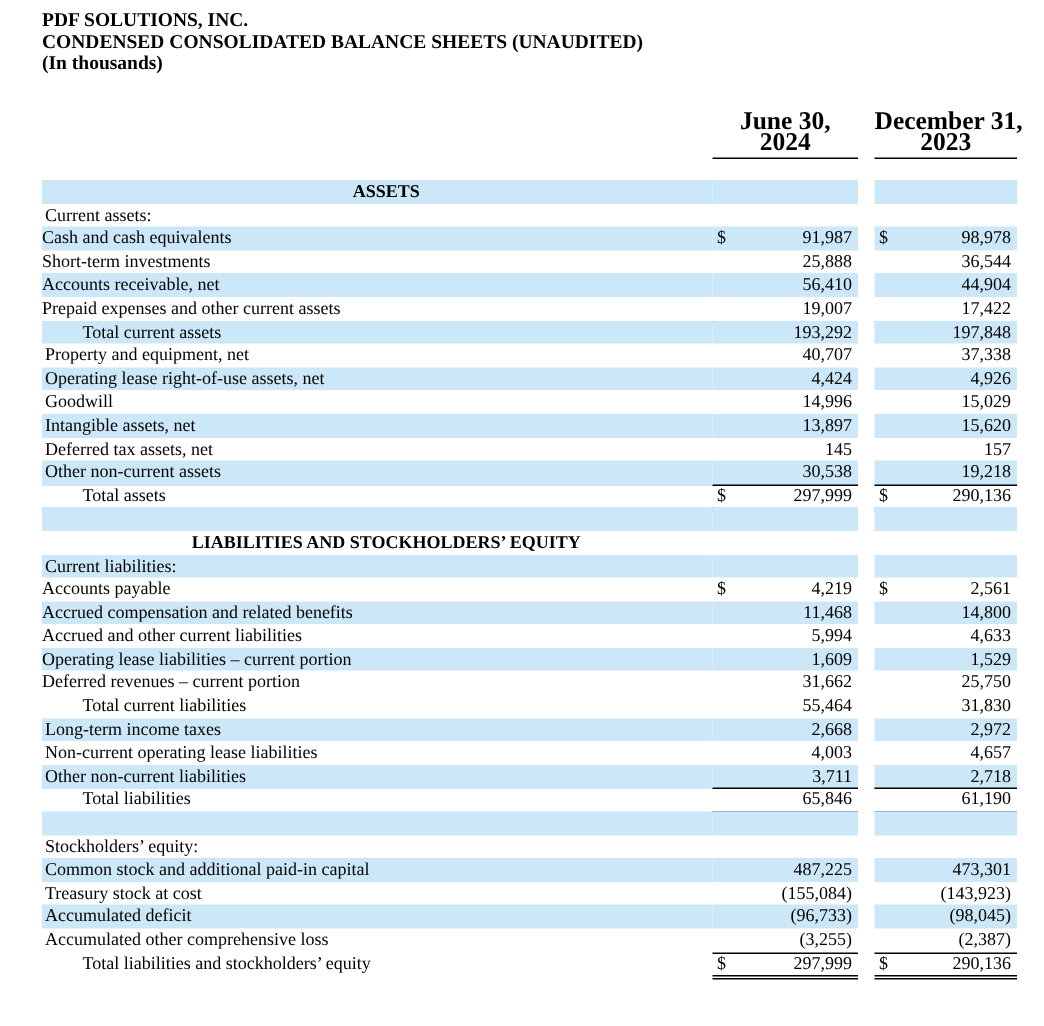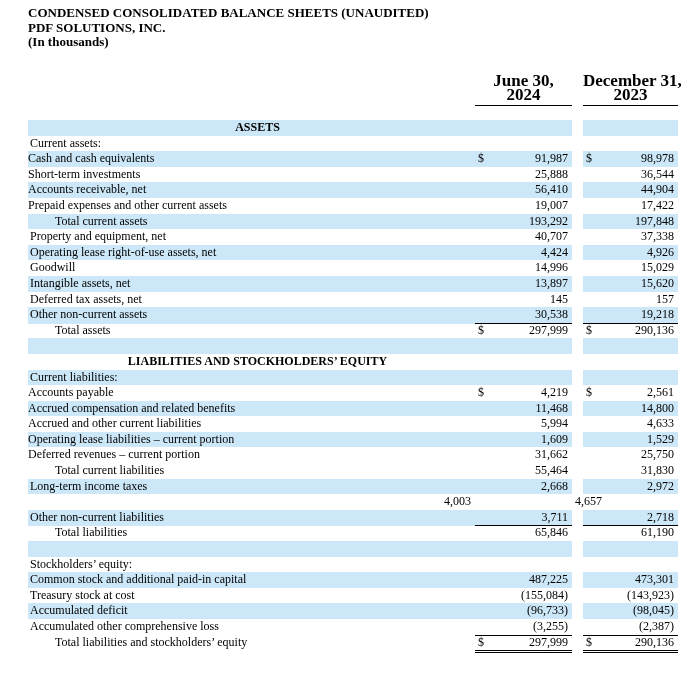--- a/index.html
+++ b/index.html
@@ -68,22 +68,22 @@
   }
   .row.rule-single .cell.num { border-bottom: 1px solid #000; justify-content: flex-end; }
   .row.rule-double .cell.num { border-bottom: 3px double #000; }
 </style>
 </head>
 <body>
 
 <div class="page" style="--shade: #cce7f7;">
 
   <div class="title-block">
+    <div>PDF SOLUTIONS, INC.</div>
     <div>CONDENSED CONSOLIDATED BALANCE SHEETS (UNAUDITED)</div>
-    <div>PDF SOLUTIONS, INC.</div>
     <div>(In thousands)</div>
   </div>
 
   <div class="col-headers">
     <div></div>
     <div class="col-head">
       <div>June 30,</div>
       <div>2024</div>
     </div>
     <div></div>
@@ -376,20 +376,21 @@
           <span class="dollar"></span>
           <span class="val">2,668</span>
         </div>
         <div class="cell gap"></div>
         <div class="cell num col2">
           <span class="dollar"></span>
           <span class="val">2,972</span>
         </div>
       </div>
       <div class="row">
+        <div class="cell label indent-0">Non-current operating lease liabilities</div>
         <div class="cell num col1">
           <span class="dollar"></span>
           <span class="val">4,003</span>
         </div>
         <div class="cell gap"></div>
         <div class="cell num col2">
           <span class="dollar"></span>
           <span class="val">4,657</span>
         </div>
       </div>

